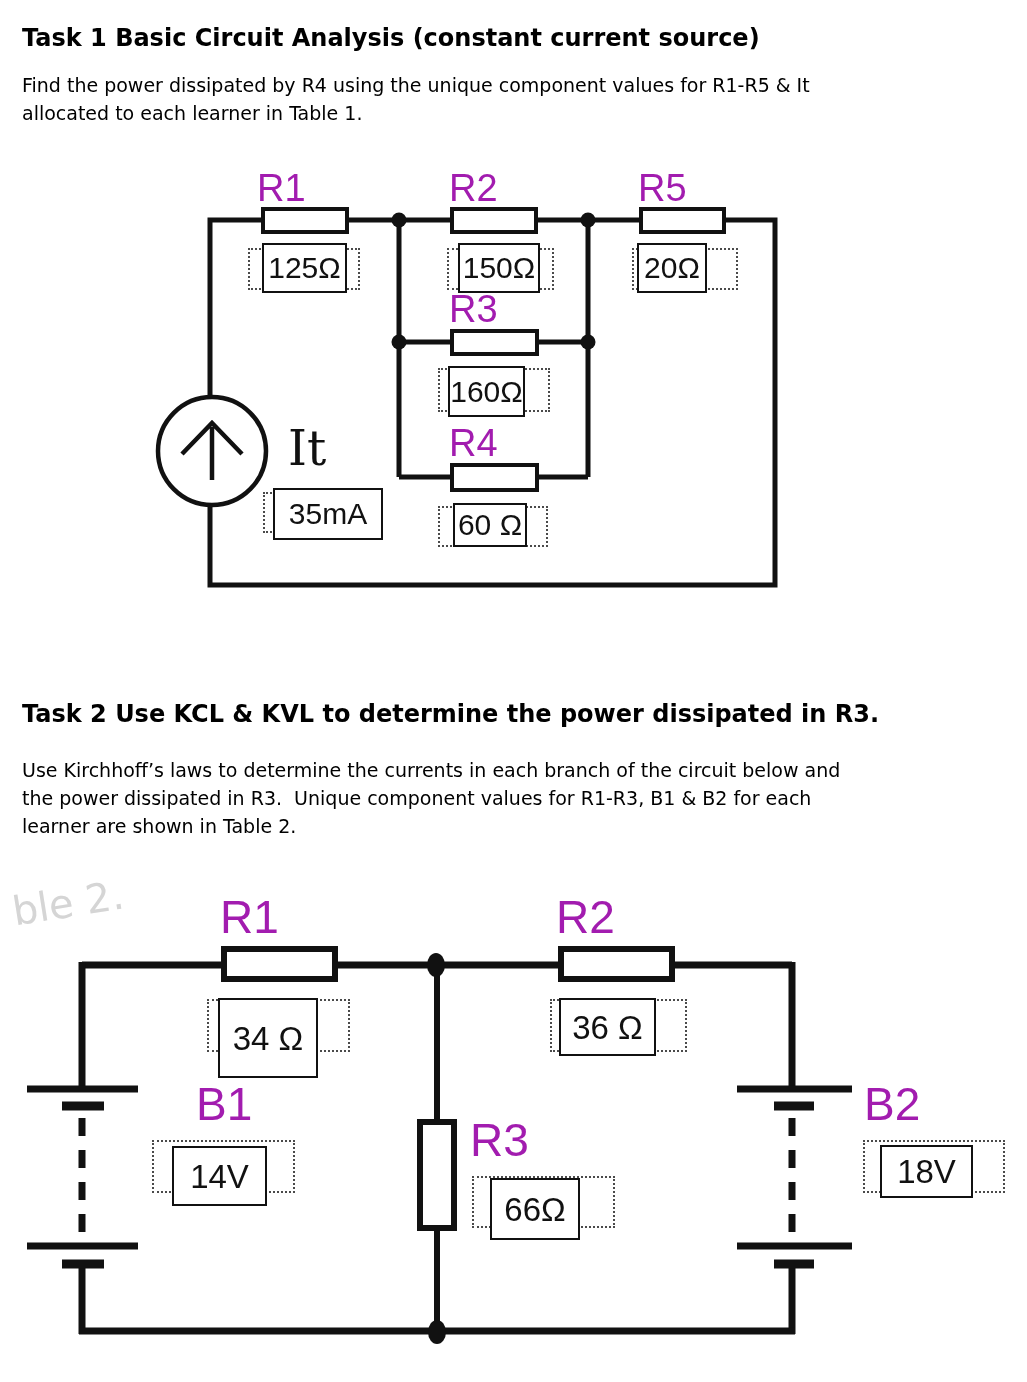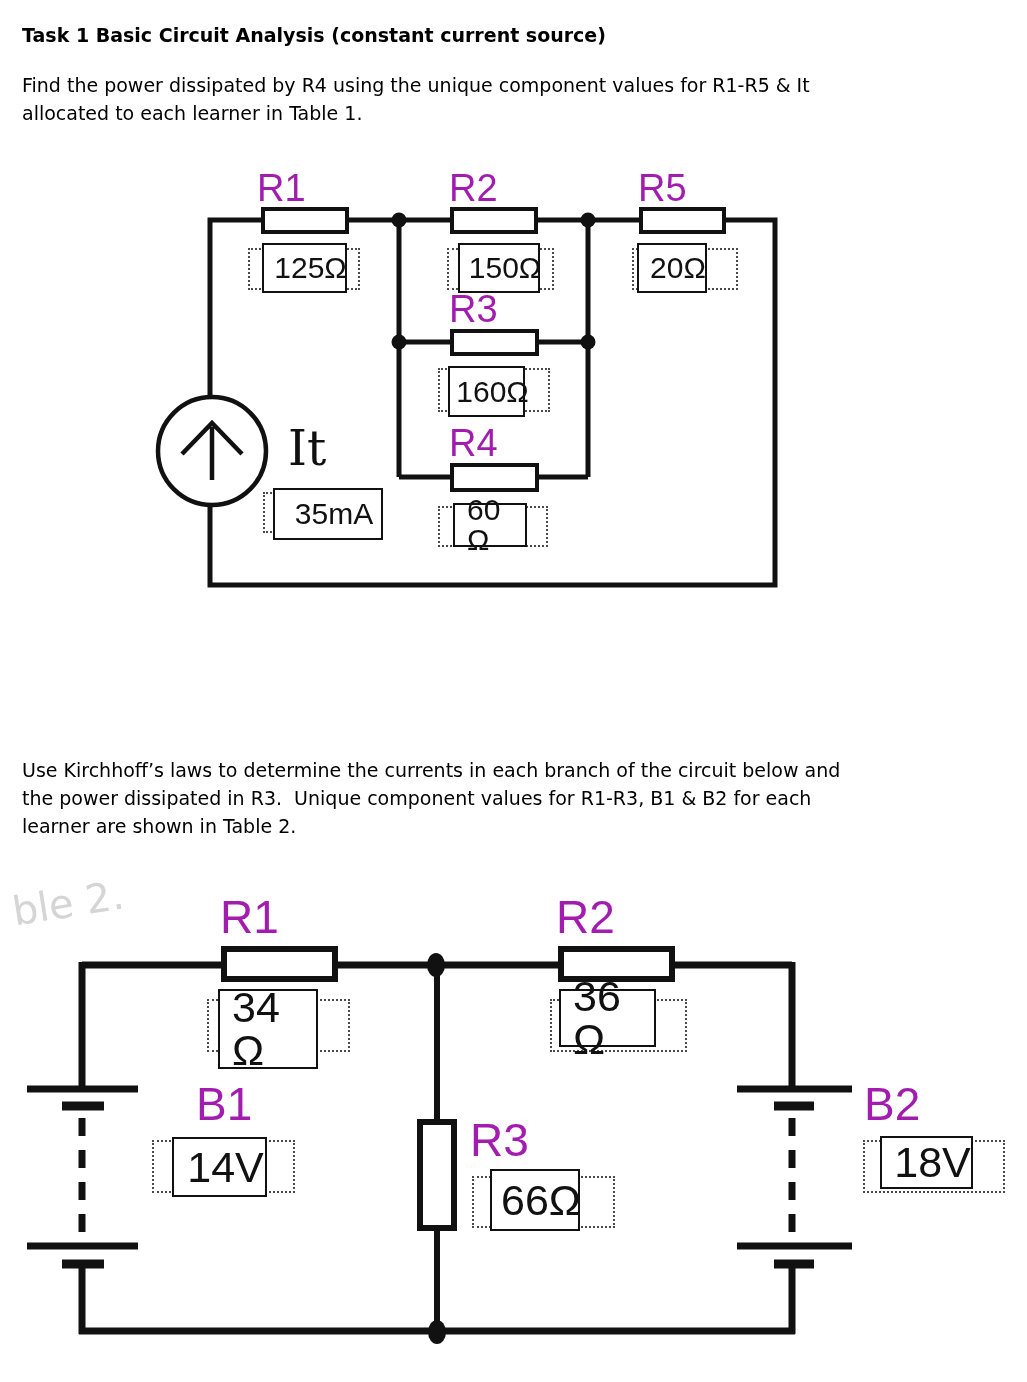--- a/index.html
+++ b/index.html
@@ -1,30 +1,30 @@
 <!DOCTYPE html>
 <html><head>
 <meta charset="utf-8">
 <style>
   html,body{margin:0;padding:0;background:#fff;}
   .page{position:relative;width:1027px;height:1382px;background:#ffffff;overflow:hidden;
         font-family:"DejaVu Sans",sans-serif;color:#000;}
   .abs{position:absolute;}
-  .h{font-weight:bold;font-size:19px;white-space:pre;color:#000;}
+  .h{font-weight:bold;font-size:24px;white-space:pre;color:#000;}
   .p{font-size:19px;white-space:pre;color:#000;}
   .clbl{font-family:"Liberation Sans",sans-serif;color:#a21caf;white-space:pre;line-height:1;}
   .s1{font-size:38px;}
   .s2{font-size:46px;}
   .serif{font-family:"DejaVu Serif",serif;font-size:48px;color:#111;line-height:1;}
   .dash{position:absolute;border:2px dotted #4a4a4a;box-sizing:border-box;background:transparent;}
   .solid{position:absolute;background:#fff;border:2px solid #111;box-sizing:border-box;
          display:flex;align-items:center;justify-content:center;
-         font-family:"Liberation Sans",sans-serif;color:#111;line-height:1;padding-left:12px;}
+         font-family:"Liberation Sans",sans-serif;color:#111;line-height:1;}
   .v1{font-size:30px;}
-  .v2{font-size:43px;}
+  .v2{font-size:33px;margin-top:9px;}
   svg.layer{position:absolute;left:0;top:0;}
   .ghost{position:absolute;color:#d5d5d5;font-family:"DejaVu Sans",sans-serif;
          font-size:40px;transform:rotate(-9deg);white-space:pre;}
 </style>
 </head>
 <body>
 
 <div class="page">
 
   <svg class="layer" width="1027" height="1382" viewBox="0 0 1027 1382">
@@ -124,20 +124,21 @@
       <span>60 Ω</span>
     </div>
   </div>
   <div>
     <div class="dash" style="left:263px;top:492px;width:112px;height:41px;"></div>
     <div class="solid v1" style="left:273px;top:488px;width:110px;height:52px;">
       <span>35mA</span>
     </div>
   </div>
 
+  <div class="abs h" style="left:22px;top:700px;">Task 2 Use KCL &amp; KVL to determine the power dissipated in R3.</div>
   <div class="abs p" style="left:22px;top:759px;">Use Kirchhoff’s laws to determine the currents in each branch of the circuit below and</div>
   <div class="abs p" style="left:22px;top:787px;">the power dissipated in R3.  Unique component values for R1-R3, B1 &amp; B2 for each</div>
   <div class="abs p" style="left:22px;top:815px;">learner are shown in Table 2.</div>
 
   <div class="ghost" style="left:12px;top:880px;">ble 2.</div>
 
   <div class="abs clbl s2" style="left:220px;top:894px;">R1</div>
   <div class="abs clbl s2" style="left:556px;top:894px;">R2</div>
   <div class="abs clbl s2" style="left:470px;top:1117px;">R3</div>
   <div class="abs clbl s2" style="left:152px;top:1081px;margin-left:44px;">B1</div>

